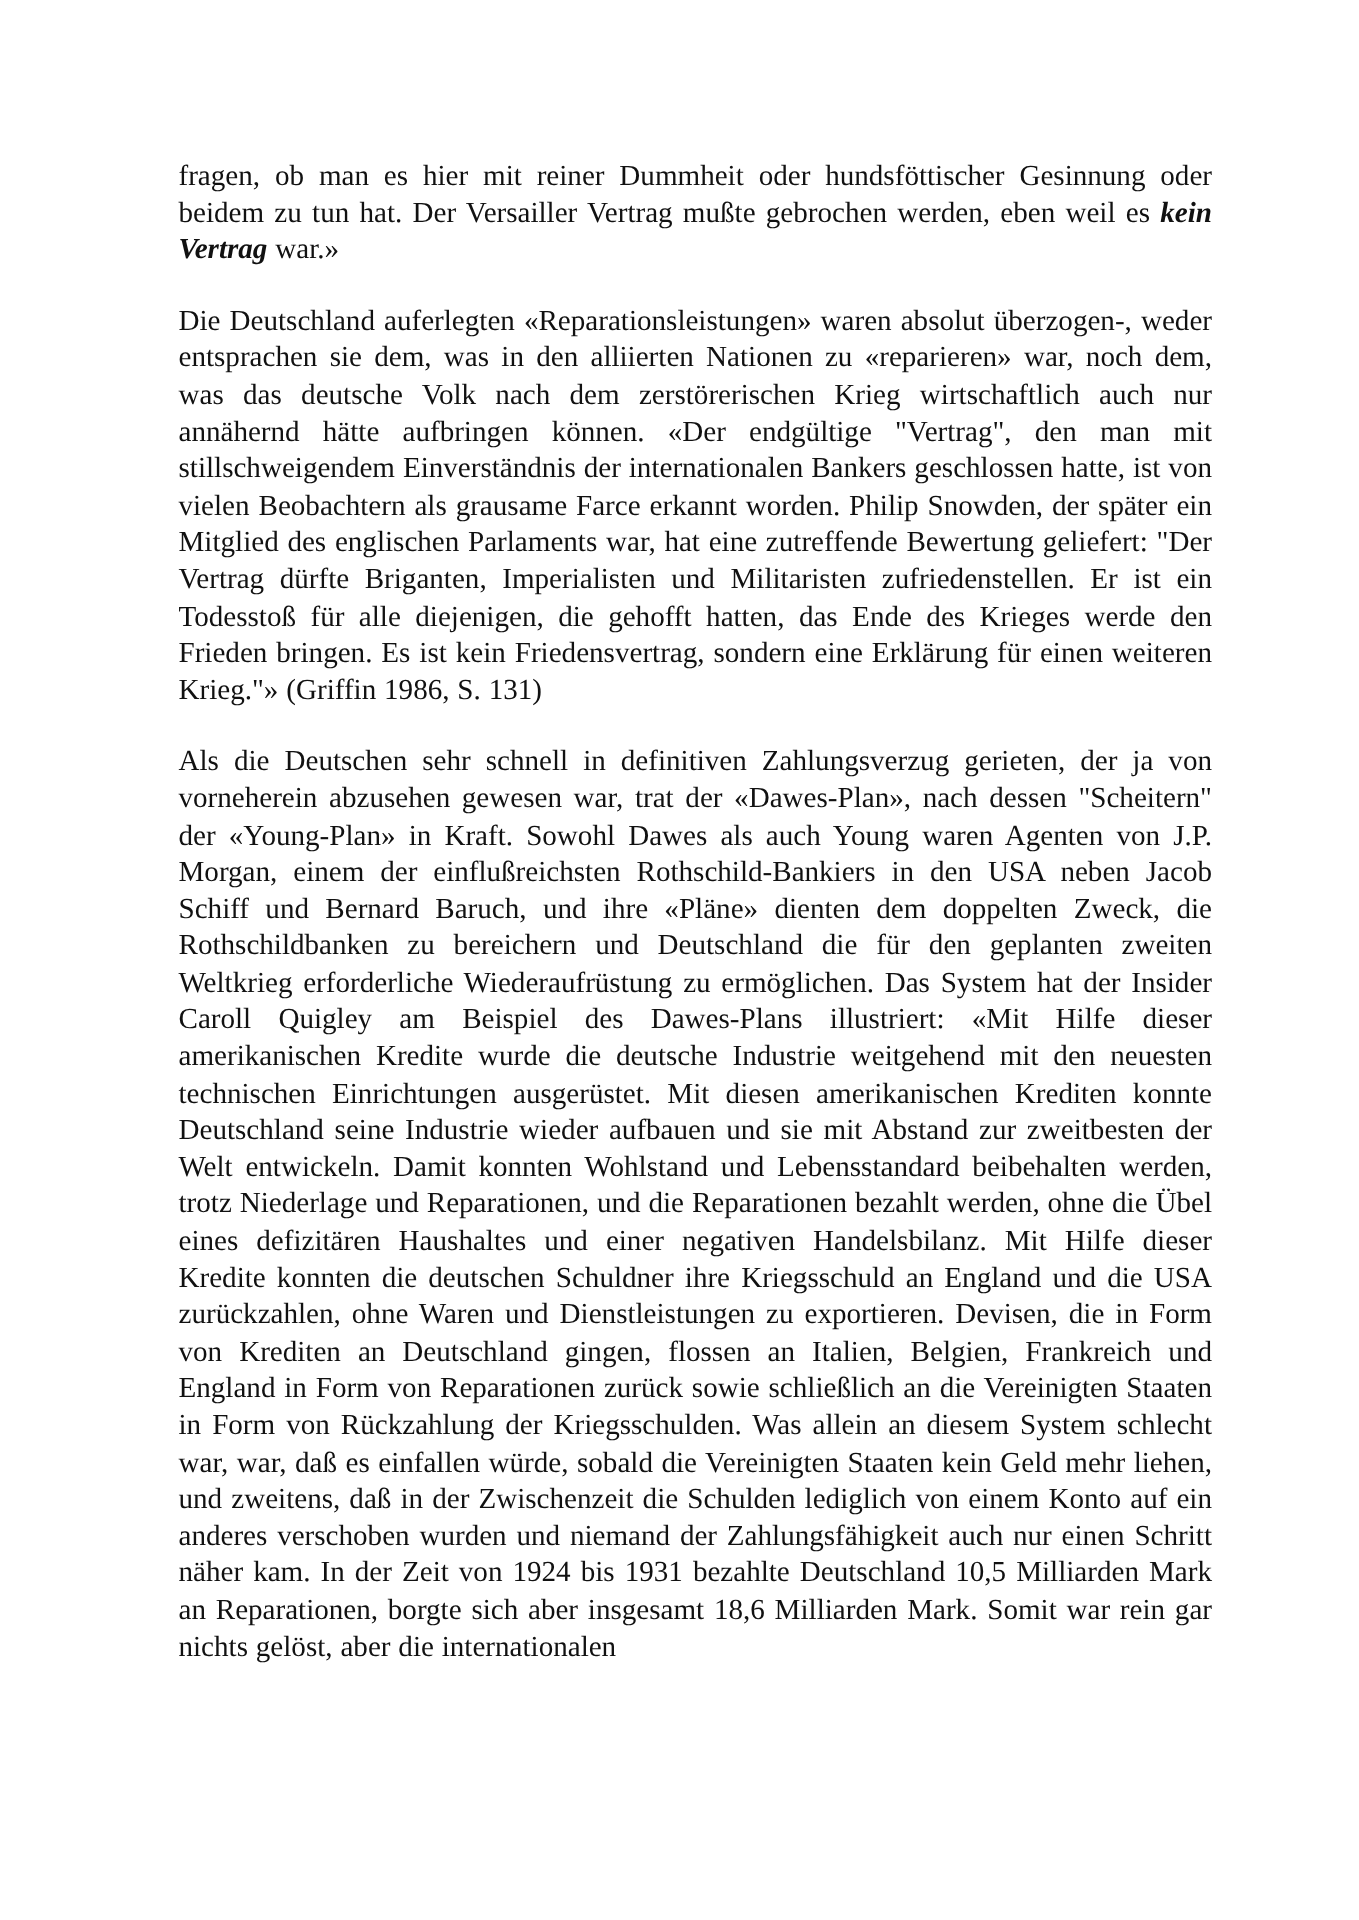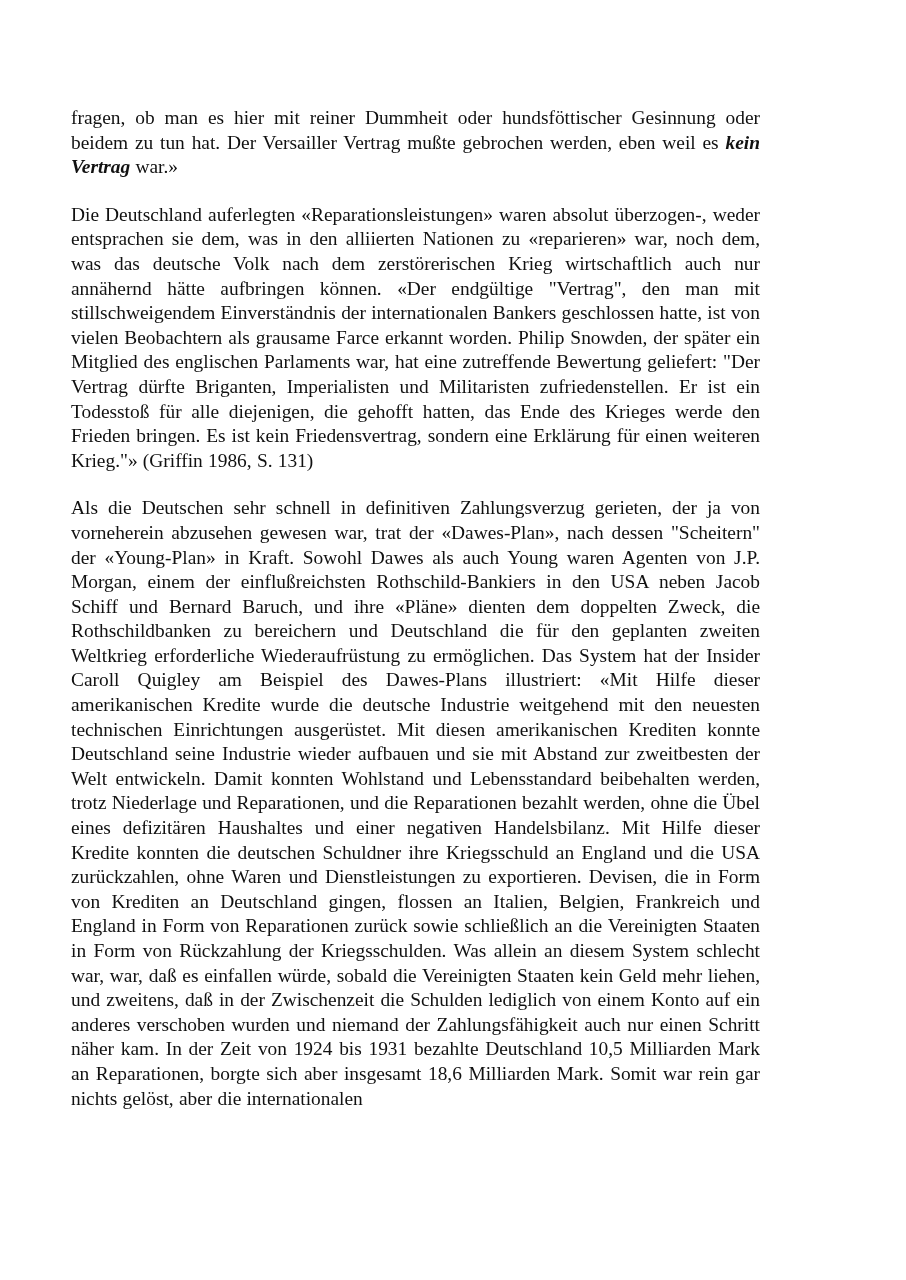--- a/index.html
+++ b/index.html
@@ -15,21 +15,21 @@
     font-family: "Liberation Serif", "DejaVu Serif", serif;
     color: #111111;
   }
   .page {
     position: relative;
     width: 906px;
     height: 1280px;
     background: #ffffff;
     box-sizing: border-box;
     padding-top: 106px;
-    padding-left: 71px;
+    padding-left: 119px;
     padding-right: 109px;
   }
   .body-text {
     width: 689px;
   }
   p.para {
     margin: 0 0 23px 0;
     padding: 0;
     font-size: 19.4px;
     line-height: 24.6px;

